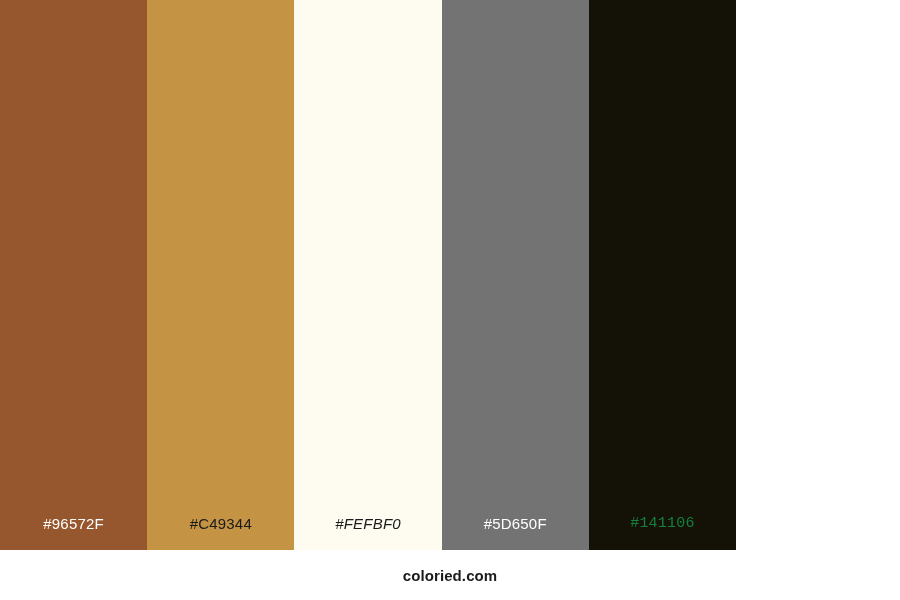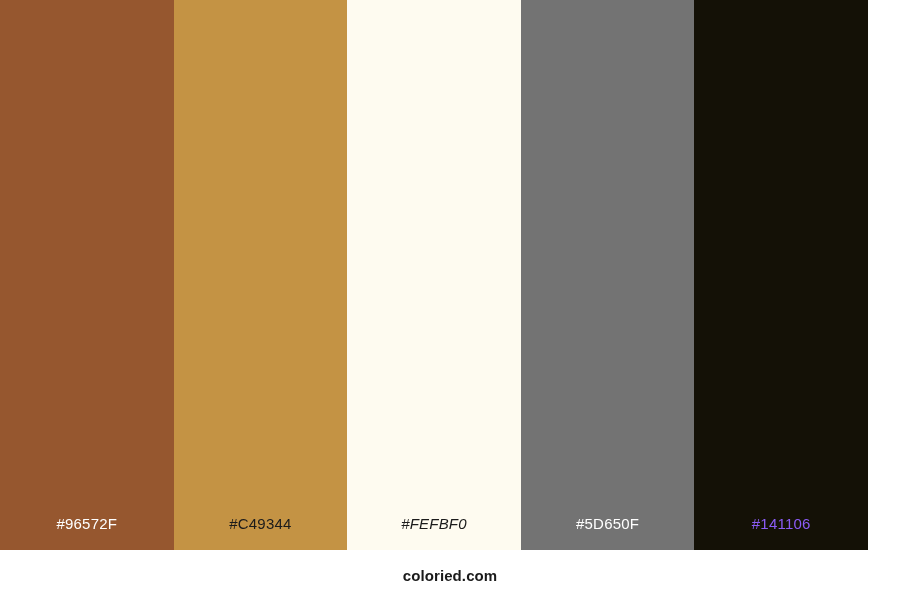--- a/index.html
+++ b/index.html
@@ -20,21 +20,21 @@
     width: 900px;
     height: 600px;
     background: #ffffff;
   }
 
   
   #swatch-strip {
     position: absolute;
     left: 0;
     top: 0;
-    width: 868px;
+    width: 736px;
     height: 550px;
     display: flex;
     flex-direction: row;
     align-items: stretch;
   }
 
   .swatch {
     flex: 1 1 0;
     position: relative;
     display: flex;
@@ -99,21 +99,21 @@
 
     <div class="swatch" style="background-color: rgb(254, 251, 240); font-style: italic;">
       <span class="swatch-label label-dark" style="color: rgb(27, 27, 27);">#FEFBF0</span>
     </div>
 
     <div class="swatch" style="background-color: #737373;">
       <span class="swatch-label label-light" style="color: rgb(255, 255, 255);">#5D650F</span>
     </div>
 
     <div class="swatch" style="background-color: rgb(20, 17, 6);">
-      <span class="swatch-label label-light" style="color: #8b5cf6;">#141106</span>
+      <span class="swatch-label label-light" style="color: #15803d; font-family: Liberation Mono, monospace;">#141106</span>
     </div>
 
   </div>
 
   <div id="footer-bar" style="background-color: rgb(255, 255, 255);">
     <span id="site-brand" style="color: rgb(26, 26, 26);">coloried.com</span>
   </div>
 
 </div>
 

